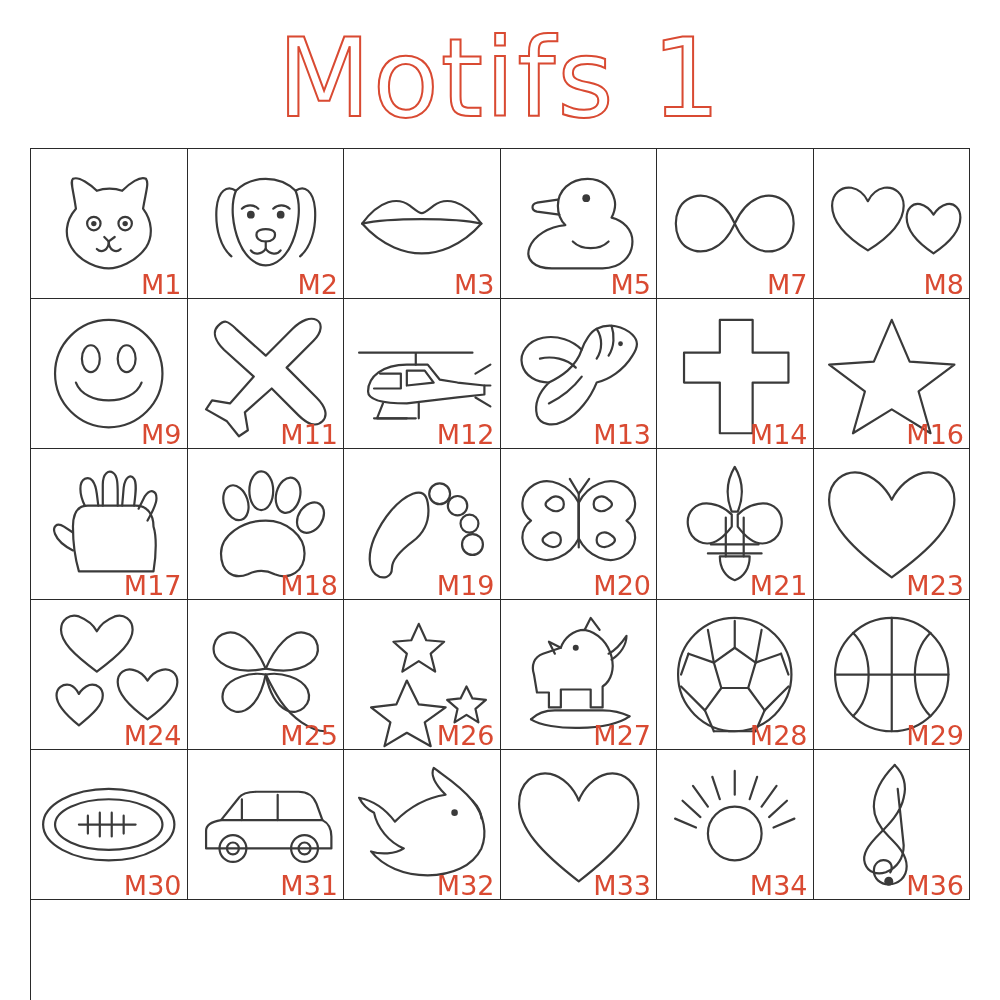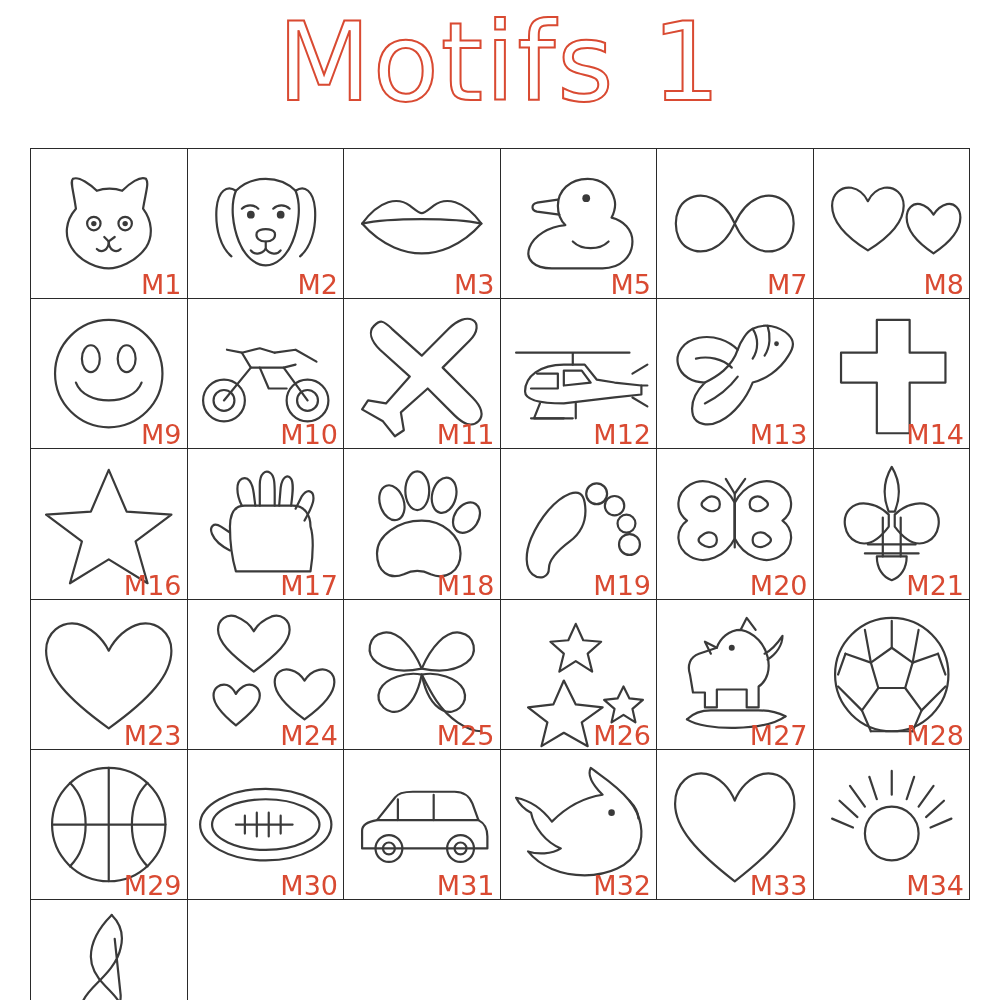--- a/index.html
+++ b/index.html
@@ -15,21 +15,21 @@
     position: relative;
   }
   #page {
     width: 1000px;
     height: 1000px;
     position: relative;
     box-sizing: border-box;
   }
   #title {
     position: absolute;
-    top: 4px;
+    top: 20px;
     left: 0;
     width: 1000px;
     text-align: center;
     font-family: "DejaVu Sans", sans-serif;
     font-size: 108px;
     font-weight: 400;
     letter-spacing: 2px;
     color: transparent;
     -webkit-text-stroke: 2px #d94a32;
     text-shadow: none;
@@ -185,37 +185,20 @@
         <svg viewBox="0 0 100 100">
           <circle cx="50" cy="50" r="36"></circle>
           <ellipse cx="38" cy="40" rx="6" ry="9"></ellipse>
           <ellipse cx="62" cy="40" rx="6" ry="9"></ellipse>
           <path d="M28 56 C34 72 66 72 72 56"></path>
         </svg>
       </div>
       <div class="code">M9</div>
     </div>
 
-    <div class="cell">
-      <div class="art">
-        <svg viewBox="0 0 100 100">
-          <circle cx="22" cy="68" r="14"></circle>
-          <circle cx="22" cy="68" r="7"></circle>
-          <circle cx="78" cy="68" r="14"></circle>
-          <circle cx="78" cy="68" r="7"></circle>
-          <path d="M22 68 L40 46 L62 46 L78 68"></path>
-          <path d="M40 46 L34 36 L24 34"></path>
-          <path d="M34 36 L46 33 L56 36"></path>
-          <path d="M56 36 L70 34 L84 42"></path>
-          <path d="M46 46 L52 60 L64 60"></path>
-          <path d="M62 46 L70 44"></path>
-        </svg>
-      </div>
-      <div class="code">M10</div>
-    </div>
 
     <div class="cell">
       <div class="art">
         <svg viewBox="0 0 100 100">
           <path d="M18 18 C14 22 16 28 22 34 L42 52 L26 70 L14 68 L10 74 L24 82 L32 92 L38 88 L36 76 L54 60 L72 78 C78 84 84 86 88 82 C92 78 90 72 84 66 L64 46 L82 28 C88 22 88 16 84 14 C80 12 74 14 68 20 L50 38 L30 20 C24 14 22 14 18 18 Z"></path>
         </svg>
       </div>
       <div class="code">M11</div>
     </div>
 

